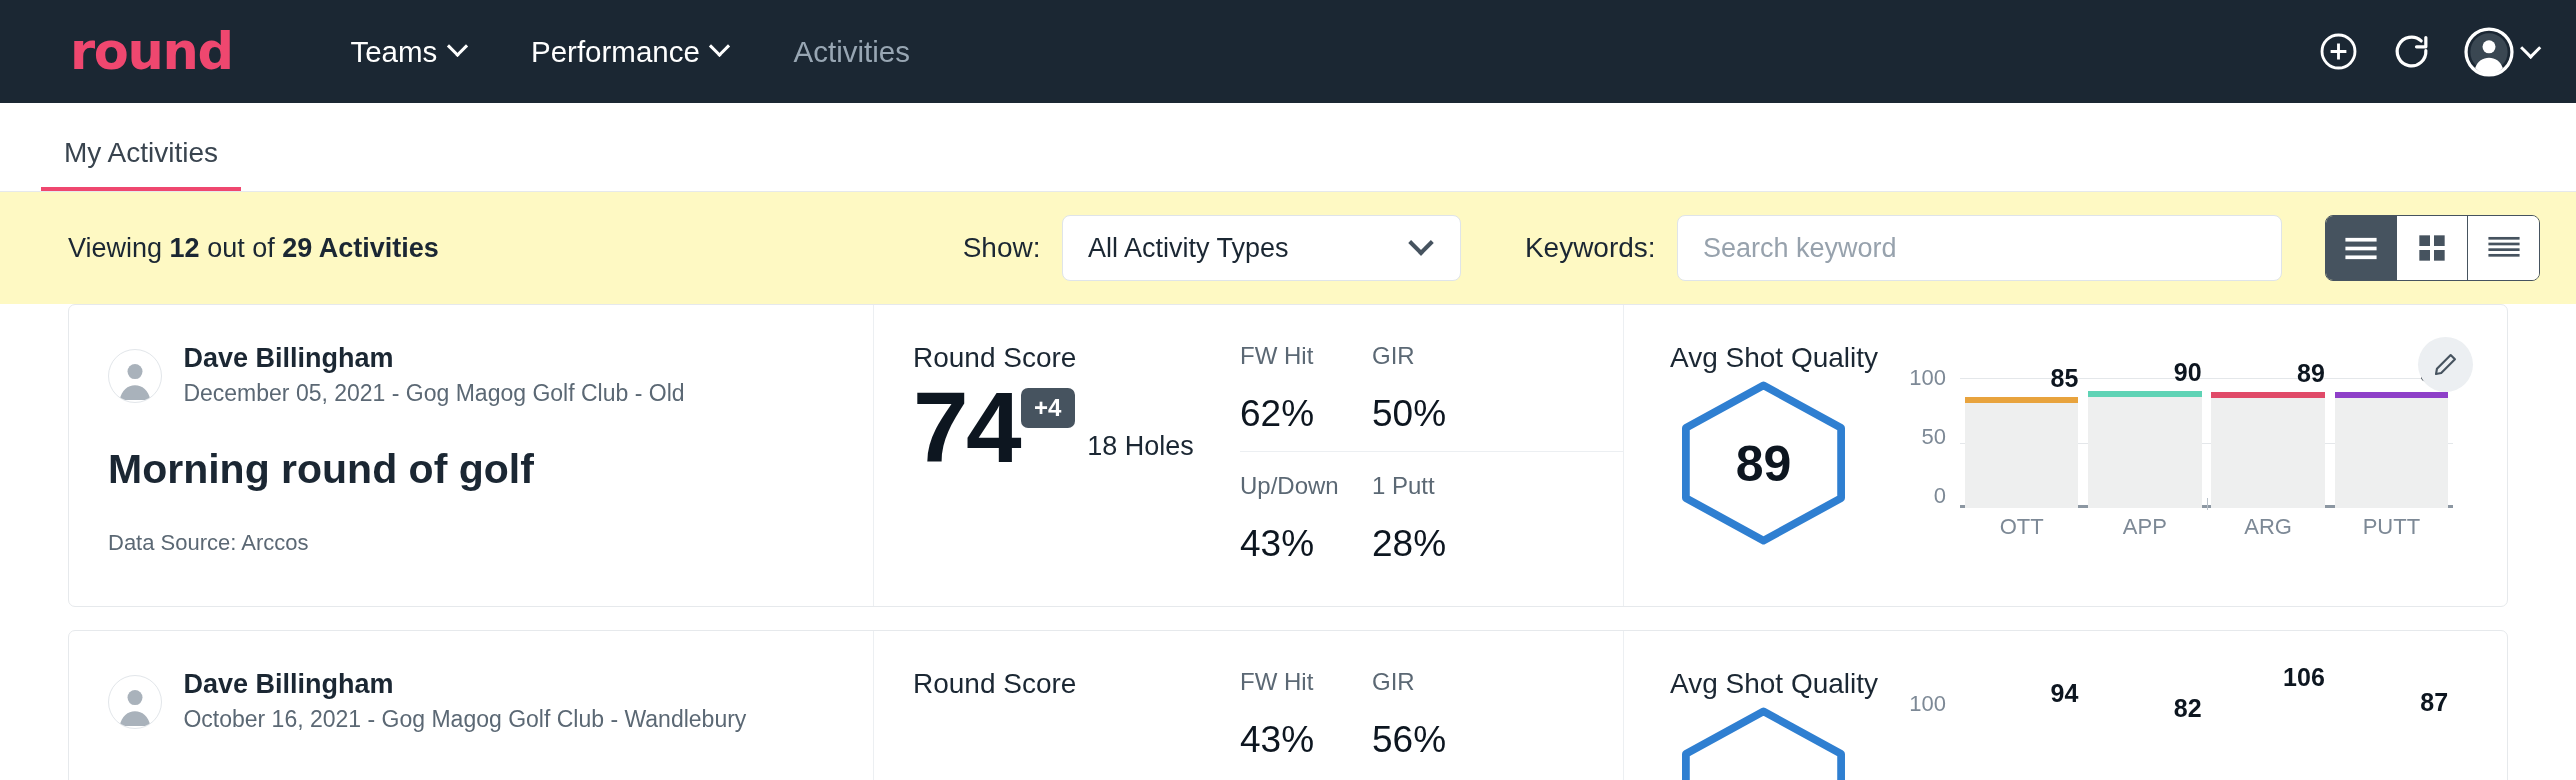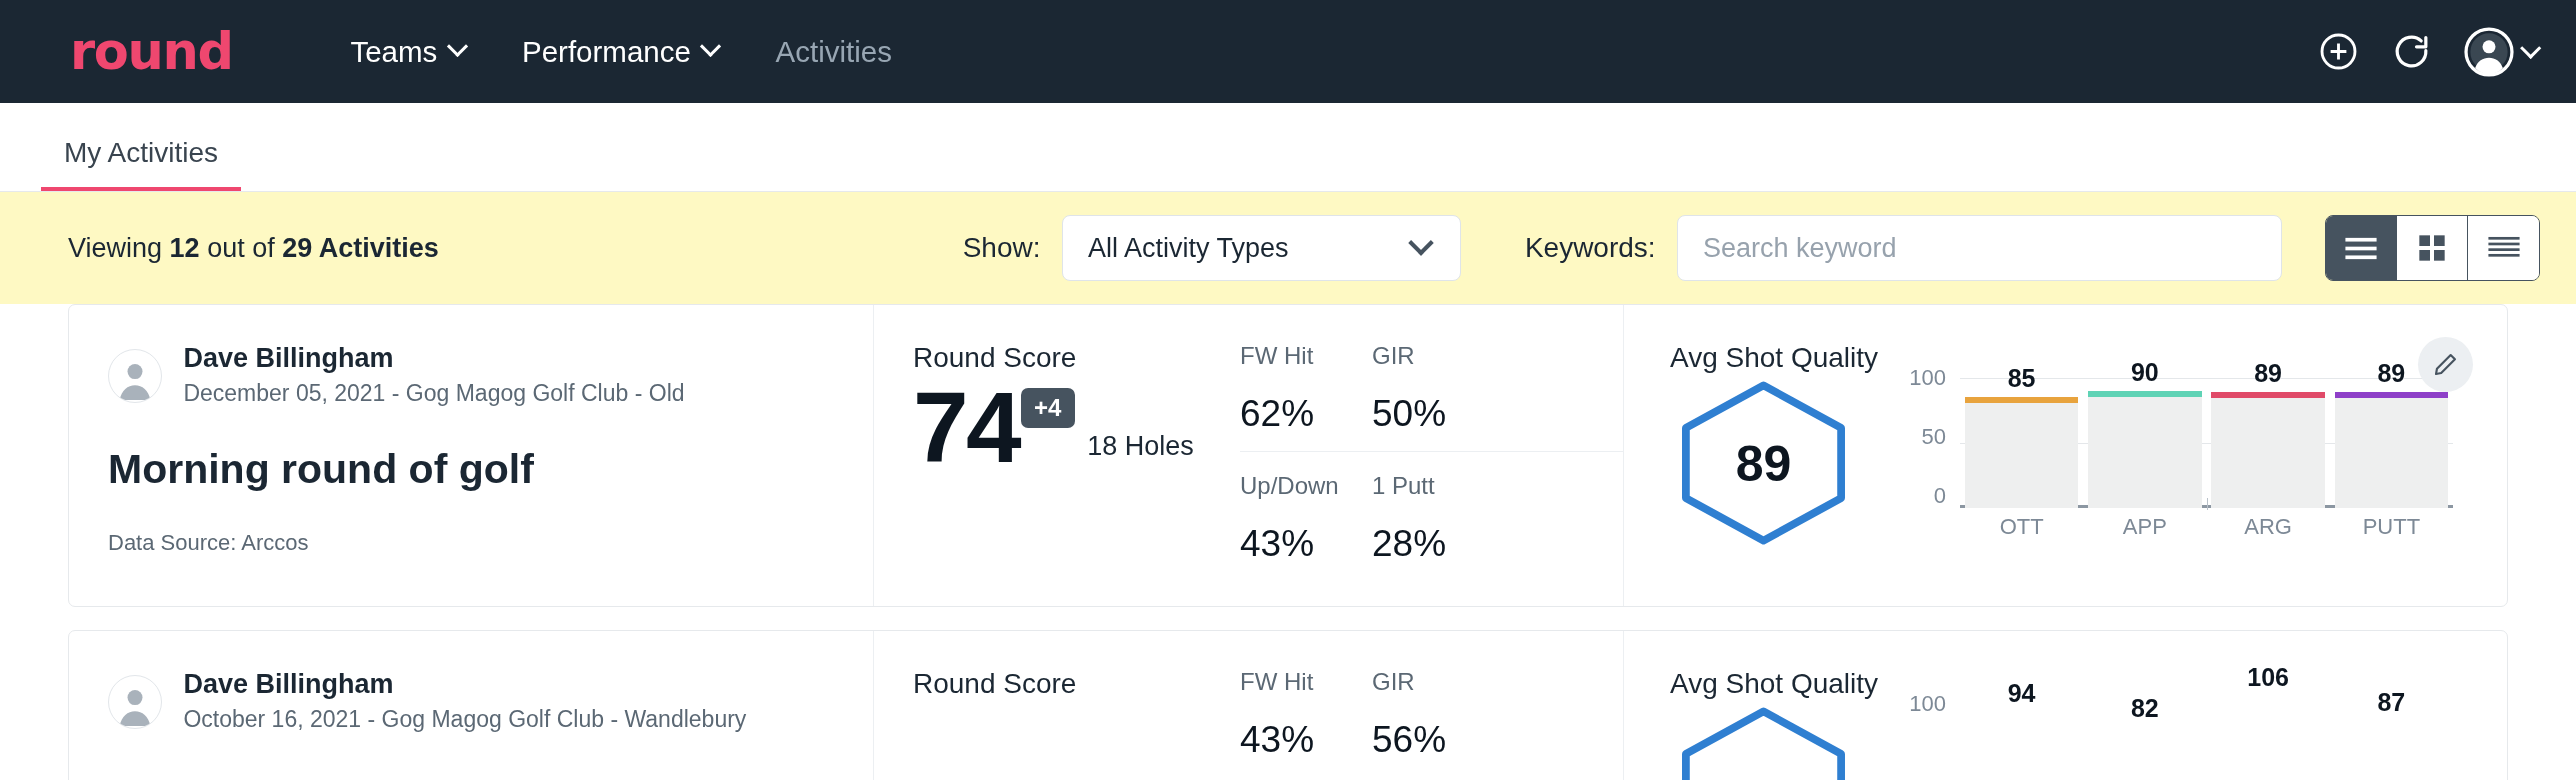--- a/index.html
+++ b/index.html
@@ -22,21 +22,21 @@
   }
   .logo {
     font-size: 51px;
     font-weight: 700;
     color: #ef476f;
     letter-spacing: -1.3px;
     line-height: 1;
     margin-right: 89px;
     font-family: "DejaVu Sans", sans-serif;
   }
-  .navitems { display: flex; align-items: flex-start; gap: 0; }
+  .navitems { display: flex; align-items: flex-start; gap: 9px; }
   .navitem {
     display: flex;
     align-items: center;
     gap: 12.5px;
     color: #ffffff;
     font-size: 29.5px;
     padding: 0 28.6px;
     cursor: pointer;
     white-space: nowrap;
   }
@@ -245,21 +245,21 @@
   .gridline {
     position: absolute; left: 0; right: 0; height: 1.8px; background: #e4e7ea;
   }
   .baseline {
     position: absolute; left: 0; right: 0; bottom: 0; height: 2.7px; background: #8c97a2;
   }
   .bars {
     position: absolute; left: 0; right: 0; top: 0; bottom: 0;
     display: flex; align-items: flex-end; justify-content: space-around;
   }
-  .barslot { width: 23%; display: flex; flex-direction: column; align-items: center; justify-content: flex-end; height: 100%; position: relative; }
+  .barslot { width: 23%; display: flex; flex-direction: column; align-items: flex-end; justify-content: flex-end; height: 100%; position: relative; }
   .barval {
     position: absolute;
     font-size: 25px; font-weight: 700; color: #0d1620;
     white-space: nowrap;
   }
   .bar {
     width: 100%;
     background: #eeefef;
     border-top: 6.2px solid #e8a33d;
     position: relative;

